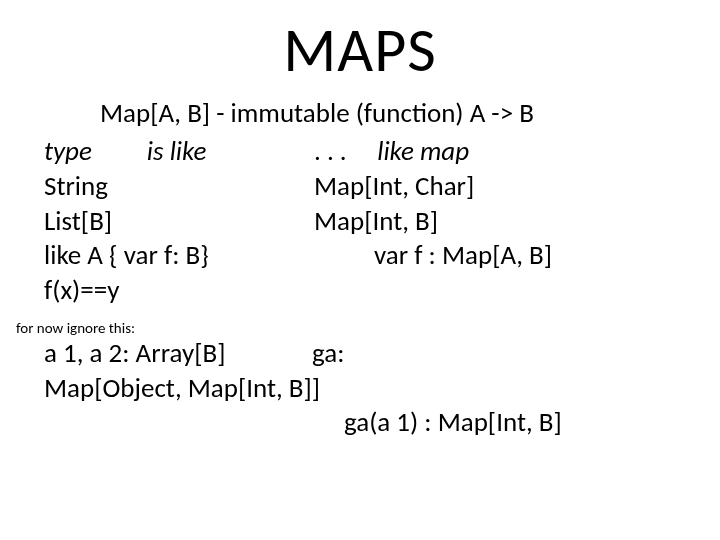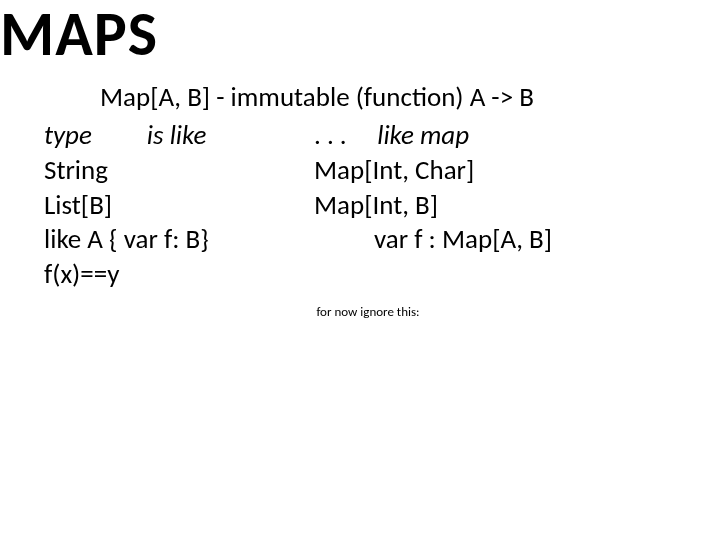--- a/index.html
+++ b/index.html
@@ -12,25 +12,25 @@
     color: #000;
     overflow: hidden;
   }
   .slide {
     width: 720px;
     height: 540px;
     position: relative;
     box-sizing: border-box;
   }
   .title {
-    text-align: left;
+    text-align: center;
     font-size: 62px;
-    font-weight: 700;
+    font-weight: 400;
     letter-spacing: 1px;
-    margin-top: 2px;
+    margin-top: 18px;
     line-height: 1.05;
   }
   .subtitle {
     font-size: 27px;
     margin-left: 100px;
     margin-top: 16px;
     line-height: 1.05;
   }
   .table {
     margin-left: 44px;
@@ -39,25 +39,24 @@
     line-height: 1.28;
   }
   .row {
     display: flex;
   }
   .col1 { width: 270px; }
   .col2 { flex: 1; }
   .col2-indent { padding-left: 60px; }
   .italic { font-style: italic; }
   .footnote {
-    font-size: 13px;
+    font-size: 15px;
     margin-left: 16px;
     margin-top: 14px;
     line-height: 1.0;
-    text-align: center;
   }
   .bottom {
     margin-left: 44px;
     font-size: 27px;
     line-height: 1.28;
     margin-top: 0px;
   }
   .bottom .row2 {
     display: flex;
   }
@@ -97,14 +96,22 @@
       <div class="col1">like A { var f: B}</div>
       <div class="col2 col2-indent">var f : Map[A, B]</div>
     </div>
     <div class="row">
       <div class="col2">f(x)==y</div>
     </div>
   </div>
 
   <div class="footnote">for now ignore this:</div>
 
+  <div class="bottom">
+    <div class="row2">
+      <div class="bcol1">a 1, a 2: Array[B]</div>
+      <div class="bcol2">ga:</div>
+    </div>
+    <div>Map[Object, Map[Int, B]]</div>
+    <div class="line3">ga(a 1) : Map[Int, B]</div>
+  </div>
 
 </div>
 
 </body></html>

